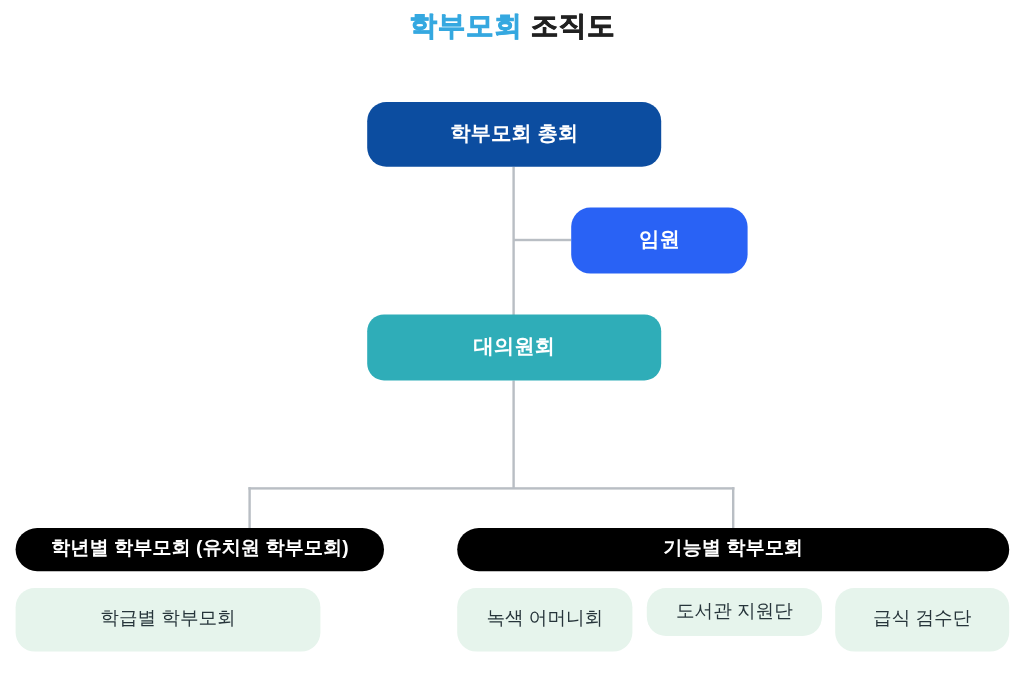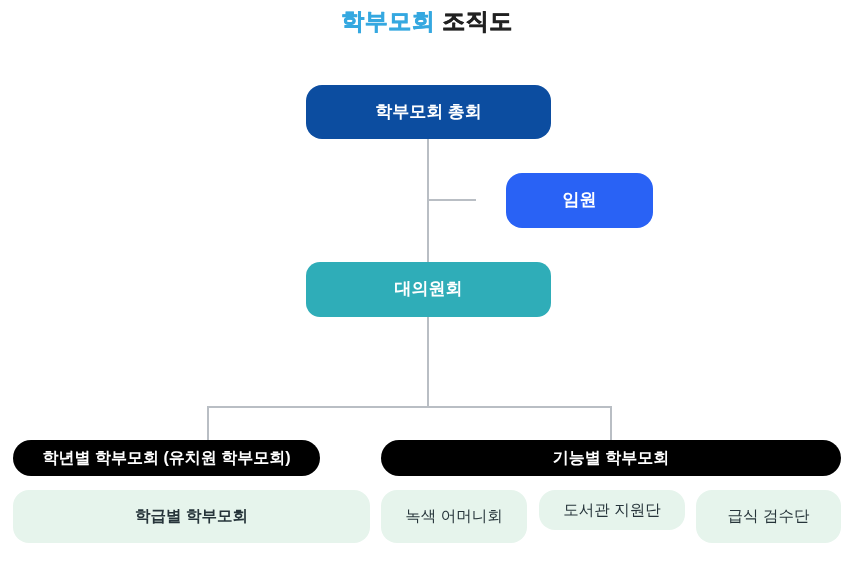--- a/index.html
+++ b/index.html
@@ -44,25 +44,25 @@
   .node-mint  {
     background: #e6f4ec;
     color: #26343a;
     font-weight: 400;
     font-size: 15.5px;
     border-radius: 16px;
   }
 
   
   .pos-root      { left: 306px; top:  85px; width: 245px; height: 54px; }
-  .pos-officers  { left: 476px; top: 173px; width: 147px; height: 55px; margin-left: 30px; }
+  .pos-officers  { left: 476px; top: 173px; width: 147px; height: 55px; }
   .pos-council   { left: 306px; top: 262px; width: 245px; height: 55px; }
   .pos-branch-l  { left:  13px; top: 440px; width: 307px; height: 36px; }
   .pos-branch-r  { left: 381px; top: 440px; width: 460px; height: 36px; text-align: center; }
-  .pos-leaf-l    { left:  13px; top: 490px; width: 357px; height: 53px; font-weight: bold; }
+  .pos-leaf-l    { left:  13px; top: 490px; width: 254px; height: 53px; }
   .pos-leaf-r1   { left: 381px; top: 490px; width: 146px; height: 53px; }
   .pos-leaf-r2   { left: 539px; top: 490px; width: 146px; height: 40px; }
   .pos-leaf-r3   { left: 696px; top: 490px; width: 145px; height: 53px; }
 
   
   .line { position: absolute; background: #b9bec4; }
   .l-root-council   { left: 427px; top: 139px; width: 2px;   height: 124px; }
   .l-officers-stub  { left: 428px; top: 199px; width: 48px;  height: 2px;   }
   .l-council-down   { left: 427px; top: 317px; width: 2px;   height: 90px;  }
   .l-branch-horiz   { left: 207px; top: 406px; width: 405px; height: 2px;   }

